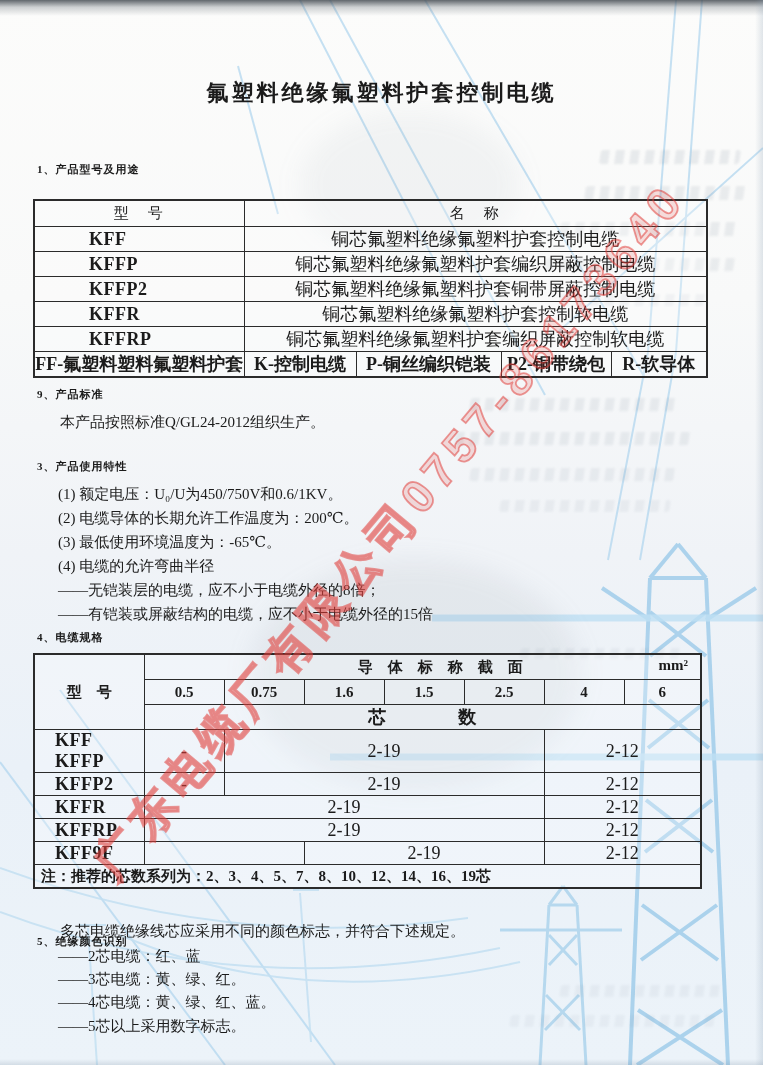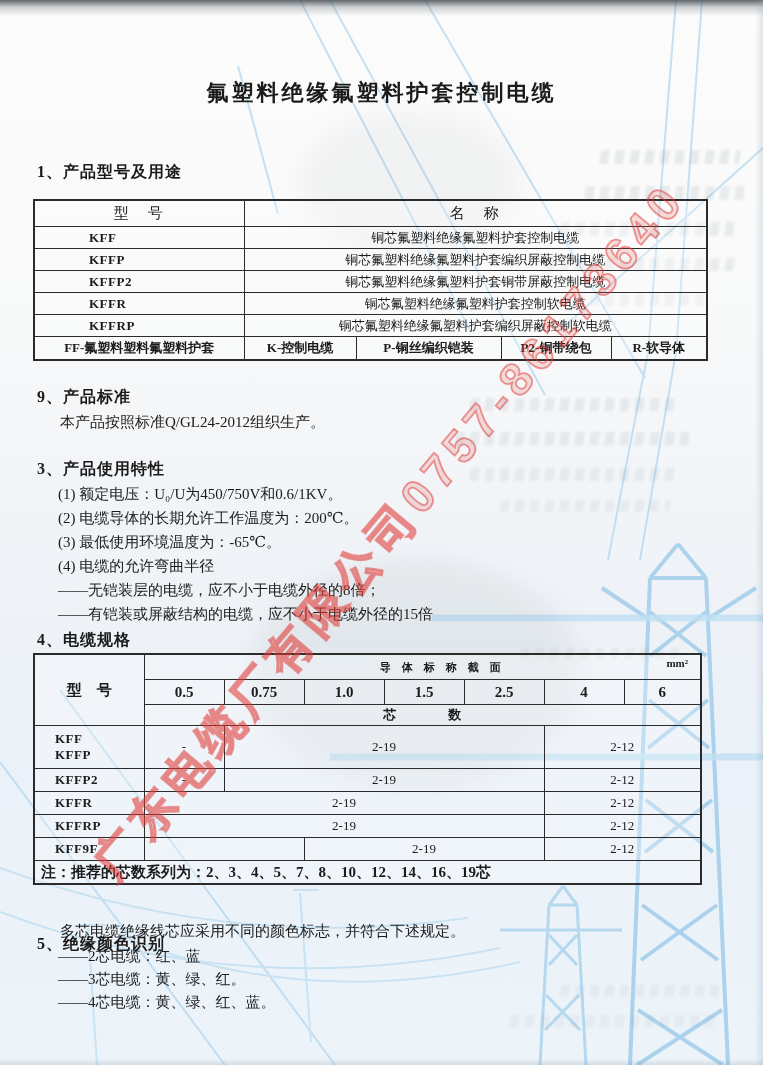--- a/index.html
+++ b/index.html
@@ -25,42 +25,42 @@
   
   .watermark{position:absolute;left:-210px;top:500px;width:1200px;z-index:4;text-align:center;
              transform:rotate(-50deg);pointer-events:none;
              font-family:"Liberation Sans","DejaVu Sans",sans-serif;font-weight:700;
              font-size:46px;letter-spacing:7px;white-space:nowrap;
              color:rgba(224,60,55,.16);-webkit-text-stroke:1.8px rgba(224,60,55,.52);}
   
   .content{position:absolute;left:0;top:16px;width:763px;height:1065px;z-index:2;}
   .doc-title{position:absolute;top:62px;left:0;width:100%;text-align:center;
              font-size:22px;font-weight:700;letter-spacing:3px;}
-  .sec-h{position:absolute;font-size:16px;font-weight:700;letter-spacing:1px;}
+  .sec-h{position:absolute;font-size:11px;font-weight:700;letter-spacing:1px;}
   .s1h{top:146px;left:37px;} .s2h{top:371px;left:37px;} .s3h{top:443px;left:37px;}
   .s4h{top:614px;left:37px;} .s5h{top:882px;left:37px;margin-top:36px;}
   .s2b{position:absolute;top:397px;left:60px;font-size:15px;}
   .tlist{position:absolute;list-style:none;margin:0;padding:0;font-size:15px;}
   .s3list{top:466px;left:58px;line-height:24px;}
   .s5intro{position:absolute;top:906px;left:60px;font-size:15px;}
   .s5list{top:929px;left:58px;line-height:23.2px;}
   table{border-collapse:collapse;table-layout:fixed;background:rgba(255,255,255,.25);}
   table,td,th{border:1px solid #2b2b2b;}
   table{border-width:2px;}
-  td,th{padding:0;font-size:13px;font-weight:400;text-align:center;vertical-align:middle;overflow:hidden;white-space:nowrap;}
+  td,th{padding:0;font-size:18px;font-weight:400;text-align:center;vertical-align:middle;overflow:hidden;white-space:nowrap;}
   #table1{position:absolute;top:183px;left:33px;width:673px;}
   #table1 td{height:21px;}
   #table1 .hdr td{height:25px;font-size:15px;letter-spacing:2px;}
   #table1 .c-model{text-align:left;padding-left:54px;font-weight:600;letter-spacing:.5px;}
   #table1 .legend-row td{height:22px;font-weight:600;}
   #table2{position:absolute;top:637px;left:33px;width:667px;}
   #table2 td,#table2 th{height:22px;}
   #table2 .rowA td{height:24px;} #table2 .rowB th{height:24px;font-weight:600;font-size:15px;}
   #table2 .rowC td{height:20px;font-weight:600;}
-  #table2 .span-hdr{position:relative;font-weight:600;font-size:11px;padding-left:36px;}
+  #table2 .span-hdr{position:relative;font-weight:600;font-size:15px;padding-left:36px;}
   #table2 .unit{position:absolute;right:12px;top:2px;font-weight:600;}
   #table2 .model-h{font-weight:600;font-size:15px;}
   #table2 .m-cell{text-align:left;padding-left:20px;font-weight:600;letter-spacing:.5px;}
   #table2 .dbl td{height:42px;}
   #table2 .note-cell{text-align:left;padding-left:6px;font-weight:600;font-size:15px;}
 </style>
 </head>
 <body>
 
 <div class="page">
@@ -217,21 +217,21 @@
         <tr class="rowA">
           <td rowspan="3" class="model-h">型　号</td>
           <td colspan="7" class="span-hdr">
             <span>导　体　标　称　截　面</span>
             <span class="unit">mm²</span>
           </td>
         </tr>
         <tr class="rowB" id="t2sizes">
             <th>0.5</th>
             <th>0.75</th>
-            <th>1.0</th>
+            <th>1.6</th>
             <th>1.5</th>
             <th>2.5</th>
             <th>4</th>
             <th>6</th>
           </tr>
         <tr class="rowC">
           <td colspan="7">芯　　　　数</td>
         </tr>
       <tr class="dbl">
             <td class="m-cell">
@@ -277,20 +277,21 @@
           </tr>
         </tbody>
     </table>
 
     <div class="sec-h s5h">5、绝缘颜色识别</div>
     <div class="s5intro">多芯电缆绝缘线芯应采用不同的颜色标志，并符合下述规定。</div>
     <ul class="tlist s5list" id="s5list">
         <li>——2芯电缆：红、蓝</li>
         <li>——3芯电缆：黄、绿、红。</li>
         <li>——4芯电缆：黄、绿、红、蓝。</li>
+        <li>——5芯以上采用数字标志。</li>
       </ul>
   </div>
 
   <div class="watermark">广东电缆厂有限公司0757-86173640</div>
 
   <div class="edge-top"></div>
   <div class="edge-right"></div>
   <div class="edge-bottom"></div>
 </div>
 

